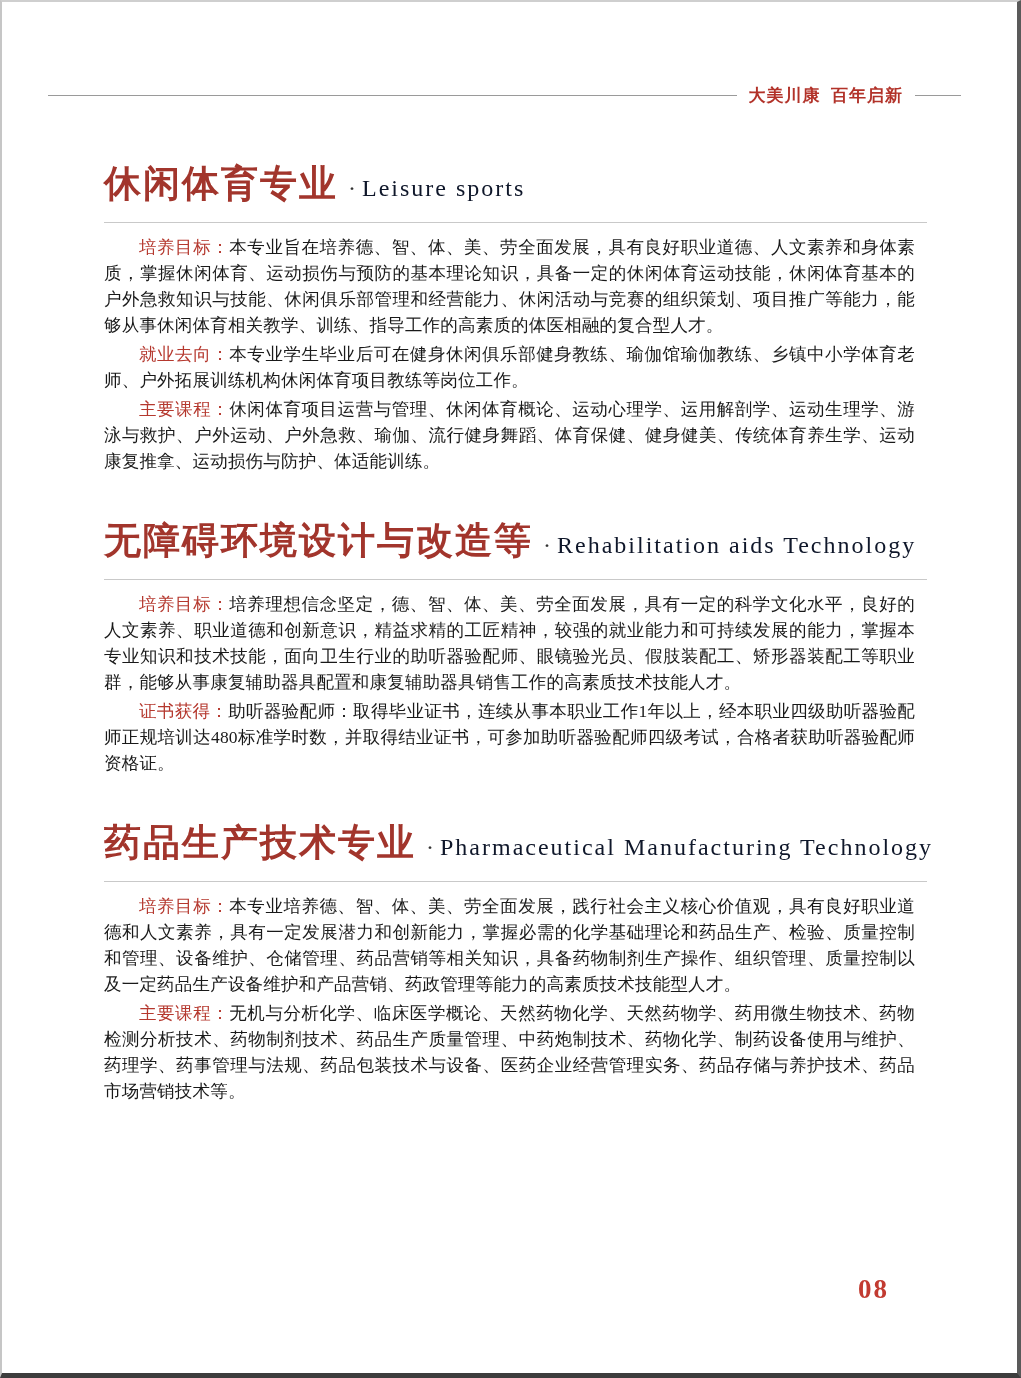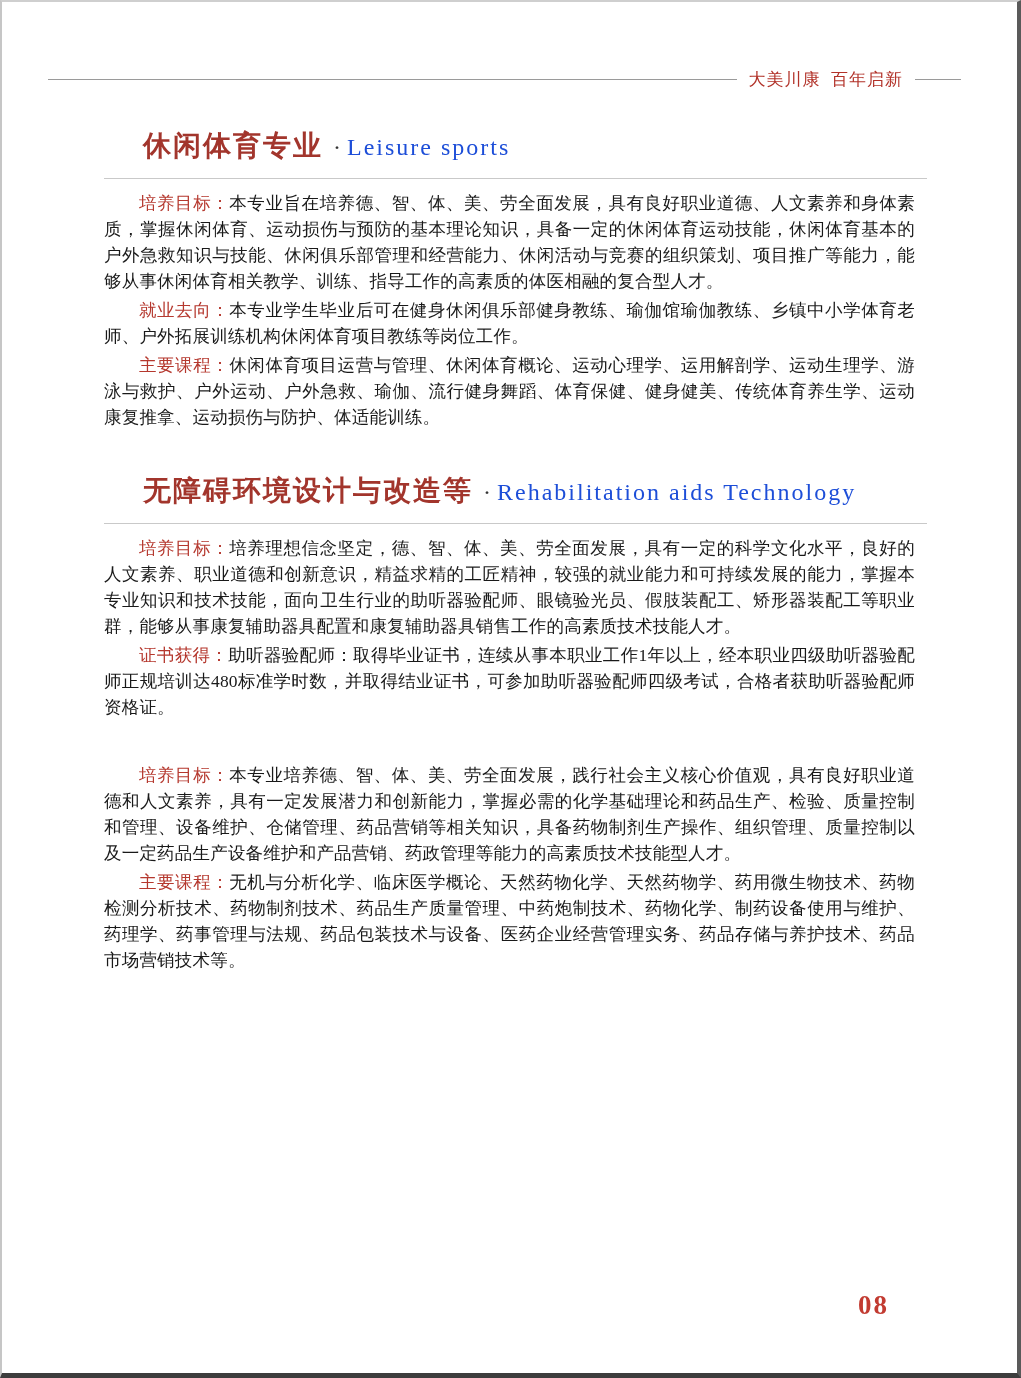--- a/index.html
+++ b/index.html
@@ -32,69 +32,68 @@
     border-top: 1px solid #9a9a9a;
   }
   .hline-short {
     width: 46px;
     height: 0;
     border-top: 1px solid #9a9a9a;
   }
   .motto {
     color: #b23229;
     font-size: 17px;
-    font-weight: normal;
+    font-weight: bold;
     letter-spacing: 1px;
-    margin: 0 12px;
+    margin: 16px 12px;
     white-space: pre;
   }
   
   .content {
     padding: 0 90px 0 102px;
   }
   .section { margin-top: 42px; }
   .section.first { margin-top: 36px; }
   .section-title {
     border-bottom: 1px solid #c9c9c9;
     padding-bottom: 13px;
     white-space: nowrap;
   }
   .title-zh {
     color: #a2352c;
-    font-size: 28px;
+    font-size: 37px;
     font-weight: bold;
     letter-spacing: 2px;
-    margin-left: 39px;
   }
   .title-dot {
     color: #333333;
     font-size: 24px;
     padding: 0 6px 0 10px;
   }
   .title-en {
-    color: #1d4ed8;
+    color: #0f172a;
     font-size: 24px;
     letter-spacing: 2px;
   }
   .paras { margin-top: 11px; }
   .para {
     margin: 0 12px 3px 0;
     font-size: 17.5px;
     line-height: 26px;
     color: #191919;
     text-align: justify;
     text-indent: 2em;
     letter-spacing: 0.2px;
   }
   .label { color: #b5382e; }
   
   .page-number {
     position: absolute;
     right: 128px;
-    bottom: 52px;
+    bottom: 68px;
     color: #c23b31;
     font-size: 27px;
     font-weight: bold;
     letter-spacing: 2px;
   }
 </style>
 </head>
 <body>
 
 <div class="page">
@@ -122,20 +121,23 @@
       <div class="section-title">
         <span class="title-zh">无障碍环境设计与改造等</span><span class="title-dot">·</span><span class="title-en">Rehabilitation aids Technology</span>
       </div>
       <div class="paras">
         <p class="para"><span class="label">培养目标：</span><span>培养理想信念坚定，德、智、体、美、劳全面发展，具有一定的科学文化水平，良好的人文素养、职业道德和创新意识，精益求精的工匠精神，较强的就业能力和可持续发展的能力，掌握本专业知识和技术技能，面向卫生行业的助听器验配师、眼镜验光员、假肢装配工、矫形器装配工等职业群，能够从事康复辅助器具配置和康复辅助器具销售工作的高素质技术技能人才。</span></p>
         <p class="para"><span class="label">证书获得：</span><span>助听器验配师：取得毕业证书，连续从事本职业工作1年以上，经本职业四级助听器验配师正规培训达480标准学时数，并取得结业证书，可参加助听器验配师四级考试，合格者获助听器验配师资格证。</span></p>
       </div>
     </div>
 
     <div class="section">
+      <div class="section-title">
+        <span class="title-zh">药品生产技术专业</span><span class="title-dot">·</span><span class="title-en">Pharmaceutical Manufacturing Technology</span>
+      </div>
       <div class="paras">
         <p class="para"><span class="label">培养目标：</span><span>本专业培养德、智、体、美、劳全面发展，践行社会主义核心价值观，具有良好职业道德和人文素养，具有一定发展潜力和创新能力，掌握必需的化学基础理论和药品生产、检验、质量控制和管理、设备维护、仓储管理、药品营销等相关知识，具备药物制剂生产操作、组织管理、质量控制以及一定药品生产设备维护和产品营销、药政管理等能力的高素质技术技能型人才。</span></p>
         <p class="para"><span class="label">主要课程：</span><span>无机与分析化学、临床医学概论、天然药物化学、天然药物学、药用微生物技术、药物检测分析技术、药物制剂技术、药品生产质量管理、中药炮制技术、药物化学、制药设备使用与维护、药理学、药事管理与法规、药品包装技术与设备、医药企业经营管理实务、药品存储与养护技术、药品市场营销技术等。</span></p>
         <p class="para"></p>
       </div>
     </div>
 
   </div>
 
   <div class="page-number">08</div>

